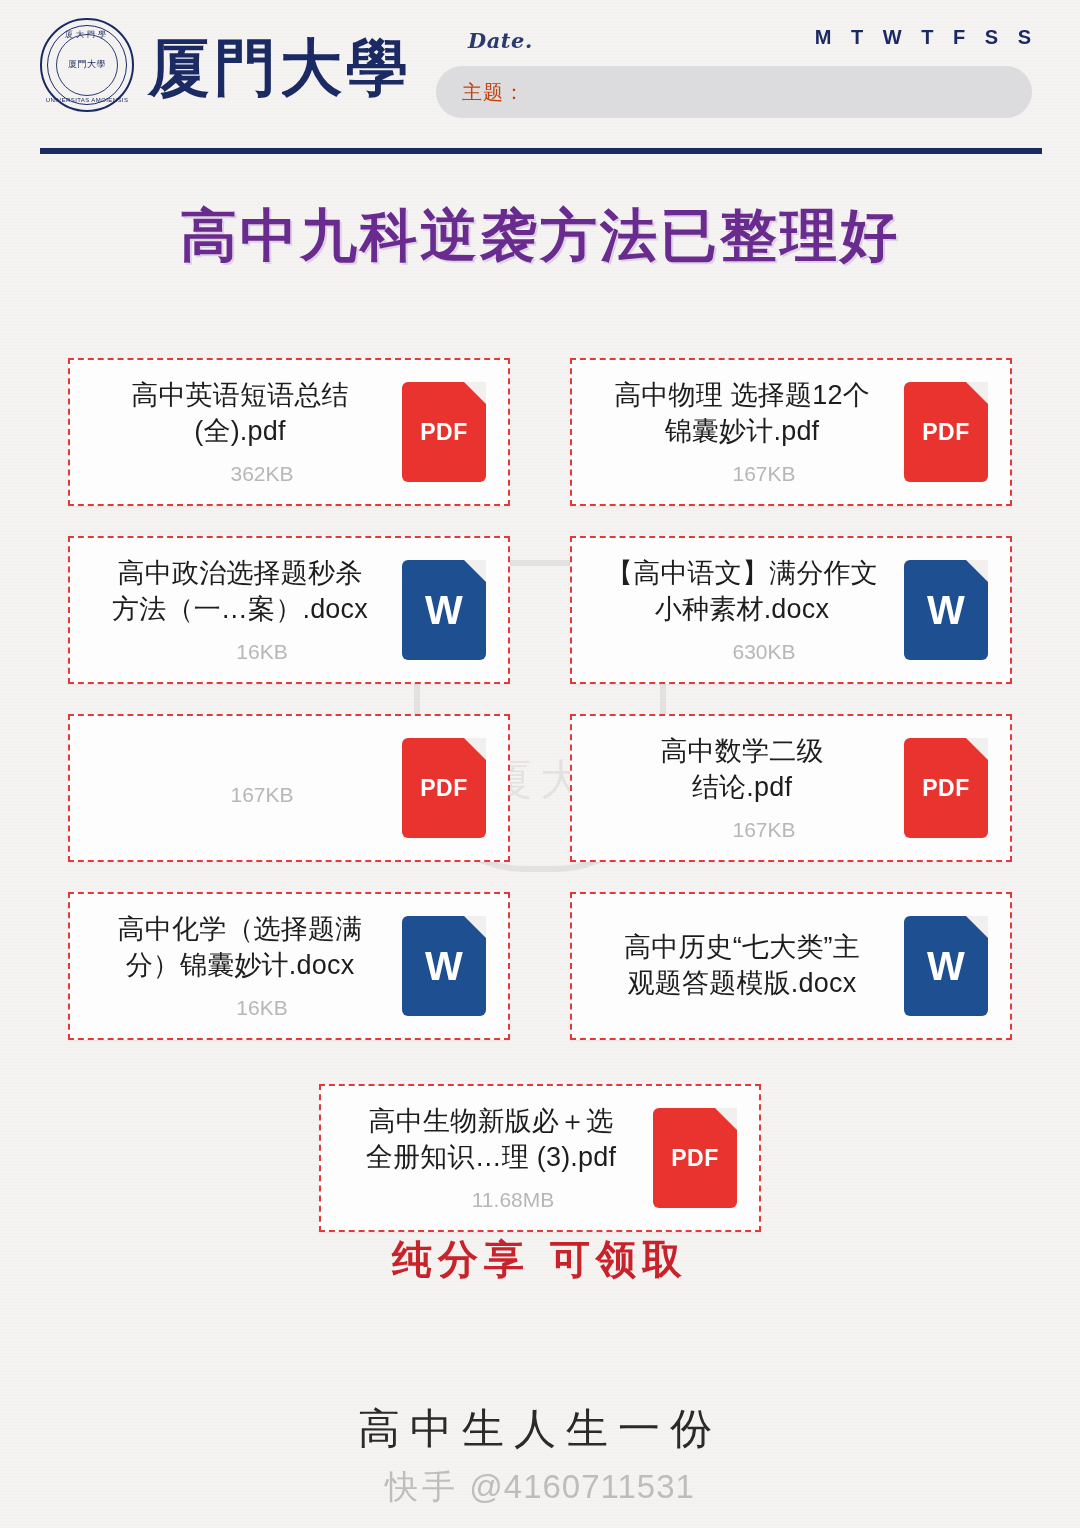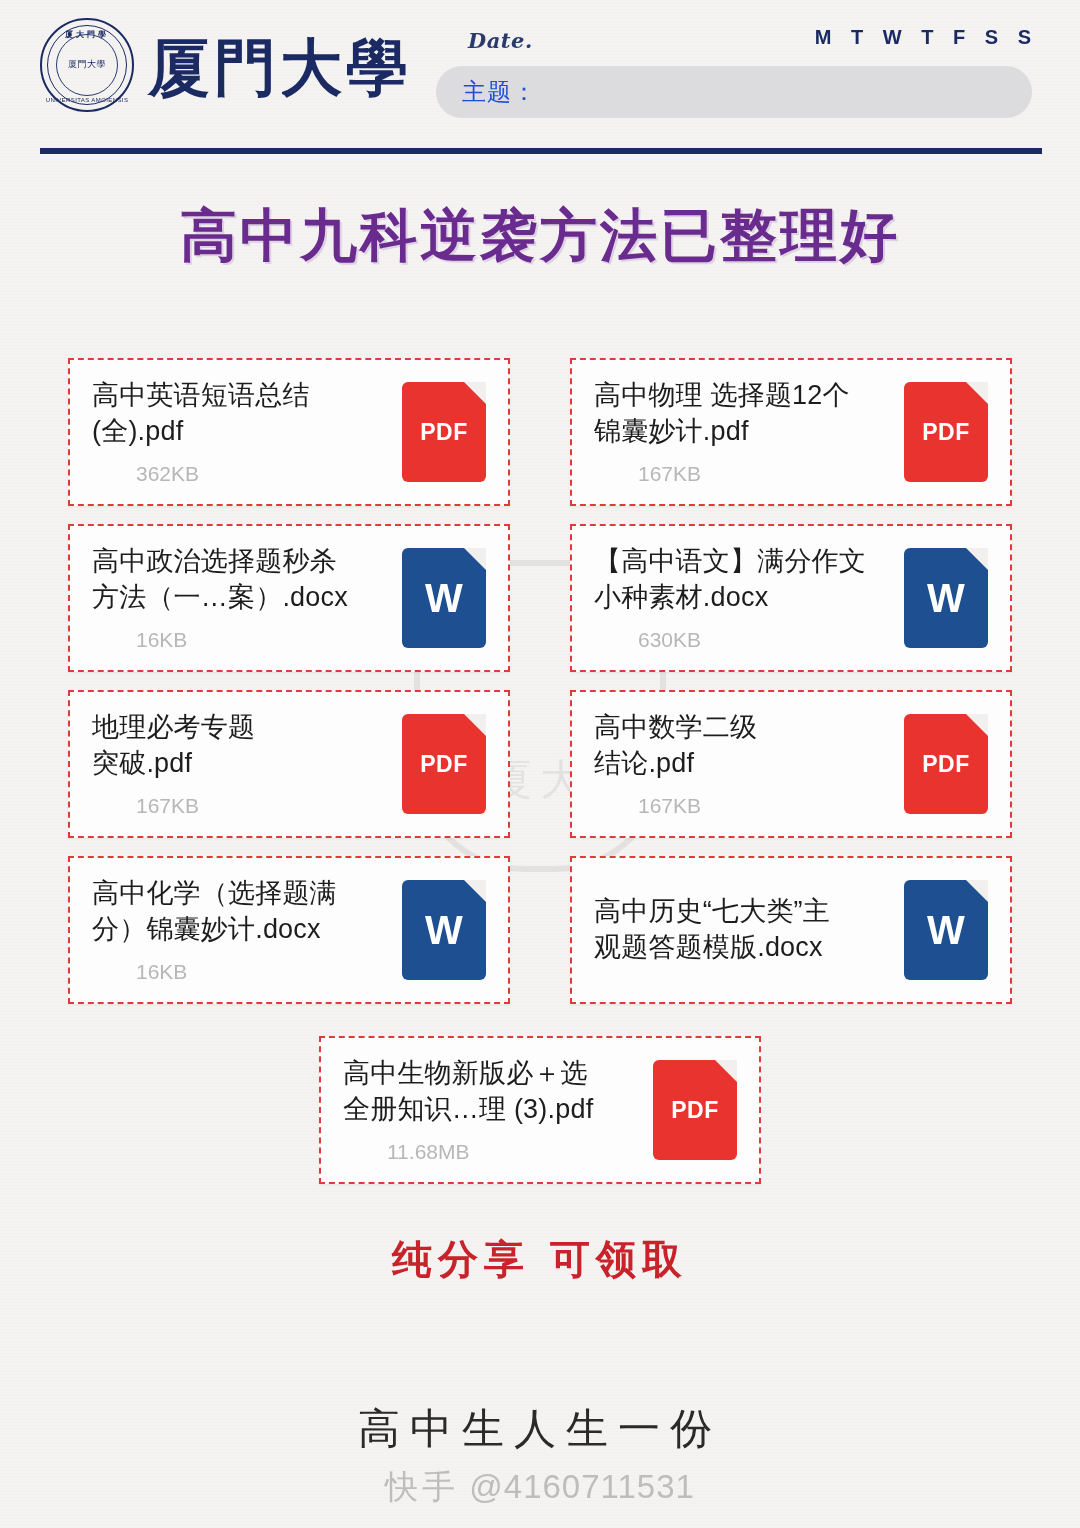--- a/index.html
+++ b/index.html
@@ -67,21 +67,20 @@
     letter-spacing: 0.5px;
   }
   .seal .seal-top {
     position: absolute;
     top: 9px;
     left: 0; right: 0;
     text-align: center;
     font-size: 8px;
     color: #1b2a63;
     letter-spacing: 3px;
-    font-weight: bold;
   }
   .seal .seal-bottom {
     position: absolute;
     bottom: 7px;
     left: 0; right: 0;
     text-align: center;
     font-size: 6px;
     color: #1b2a63;
     letter-spacing: 0.4px;
   }
@@ -122,22 +121,22 @@
     top: 66px;
     height: 52px;
     background: #dcdcde;
     border-radius: 26px;
     display: flex;
     align-items: center;
     padding-left: 26px;
     box-sizing: border-box;
   }
   .topic-bar span {
-    font-size: 24px;
-    color: #1d4ed8;
+    font-size: 20px;
+    color: #c2410c;
     letter-spacing: 1px;
   }
   .header-rule {
     position: absolute;
     left: 40px;
     right: 38px;
     top: 148px;
     height: 6px;
     background: #1b2a63;
   }
@@ -184,21 +183,22 @@
   }
 
   
   .grid {
     position: absolute;
     top: 358px;
     left: 68px;
     width: 944px;
     display: flex;
     flex-wrap: wrap;
-    gap: 18px 60px;
+    gap: 30px 60px;
+    text-align: center;
   }
   .card {
     width: 442px;
     height: 148px;
     background: #fdfdfd;
     border: 2px dashed #e03b3b;
     box-sizing: border-box;
     display: flex;
     align-items: center;
     padding: 0 22px;
@@ -359,21 +359,20 @@
         <div class="file-name">【高中语文】满分作文<br>小种素材.docx</div>
         <div class="file-size">630KB</div>
       </div>
       <div class="file-icon doc">
         <div class="fold"></div>
         <div class="label-doc">W</div>
       </div>
     </div>
     <div class="card">
       <div class="card-text">
-        <div class="file-name">地理必考专题<br>突破.pdf</div>
         <div class="file-size">167KB</div>
       </div>
       <div class="file-icon pdf">
         <div class="fold"></div>
         <div class="label-pdf">PDF</div>
       </div>
     </div>
     <div class="card">
       <div class="card-text">
         <div class="file-name">高中数学二级<br>结论.pdf</div>

